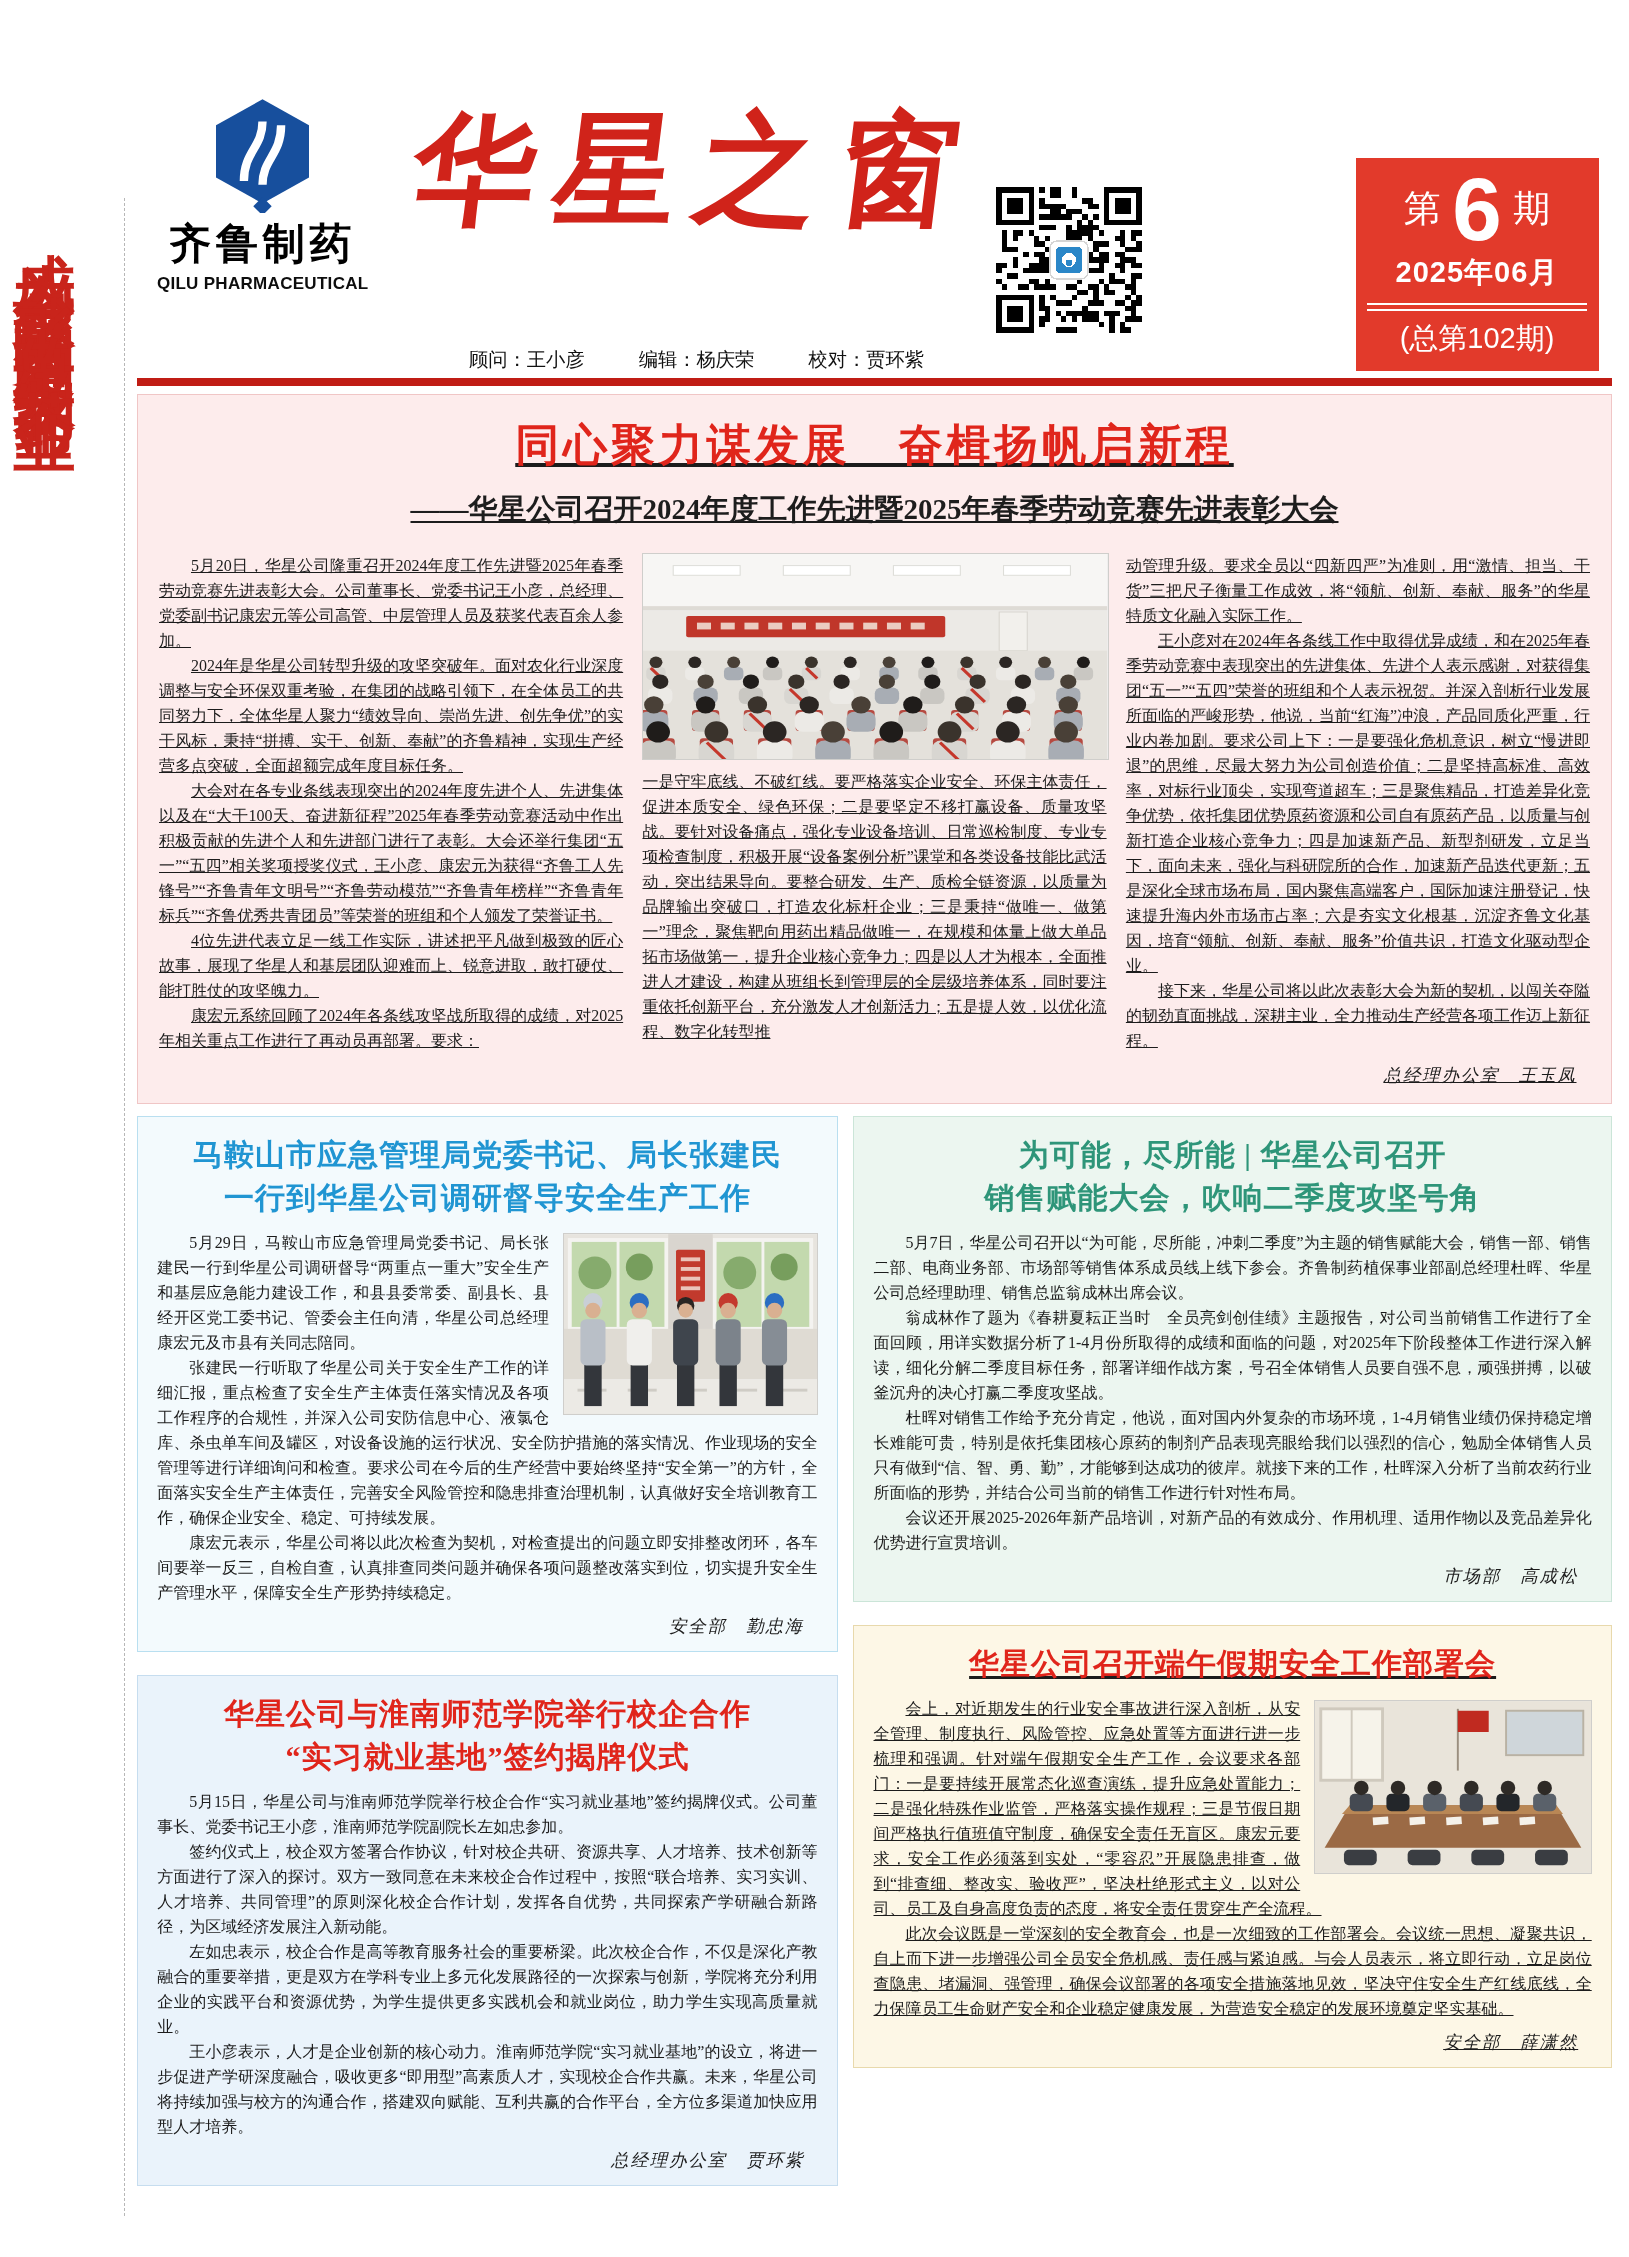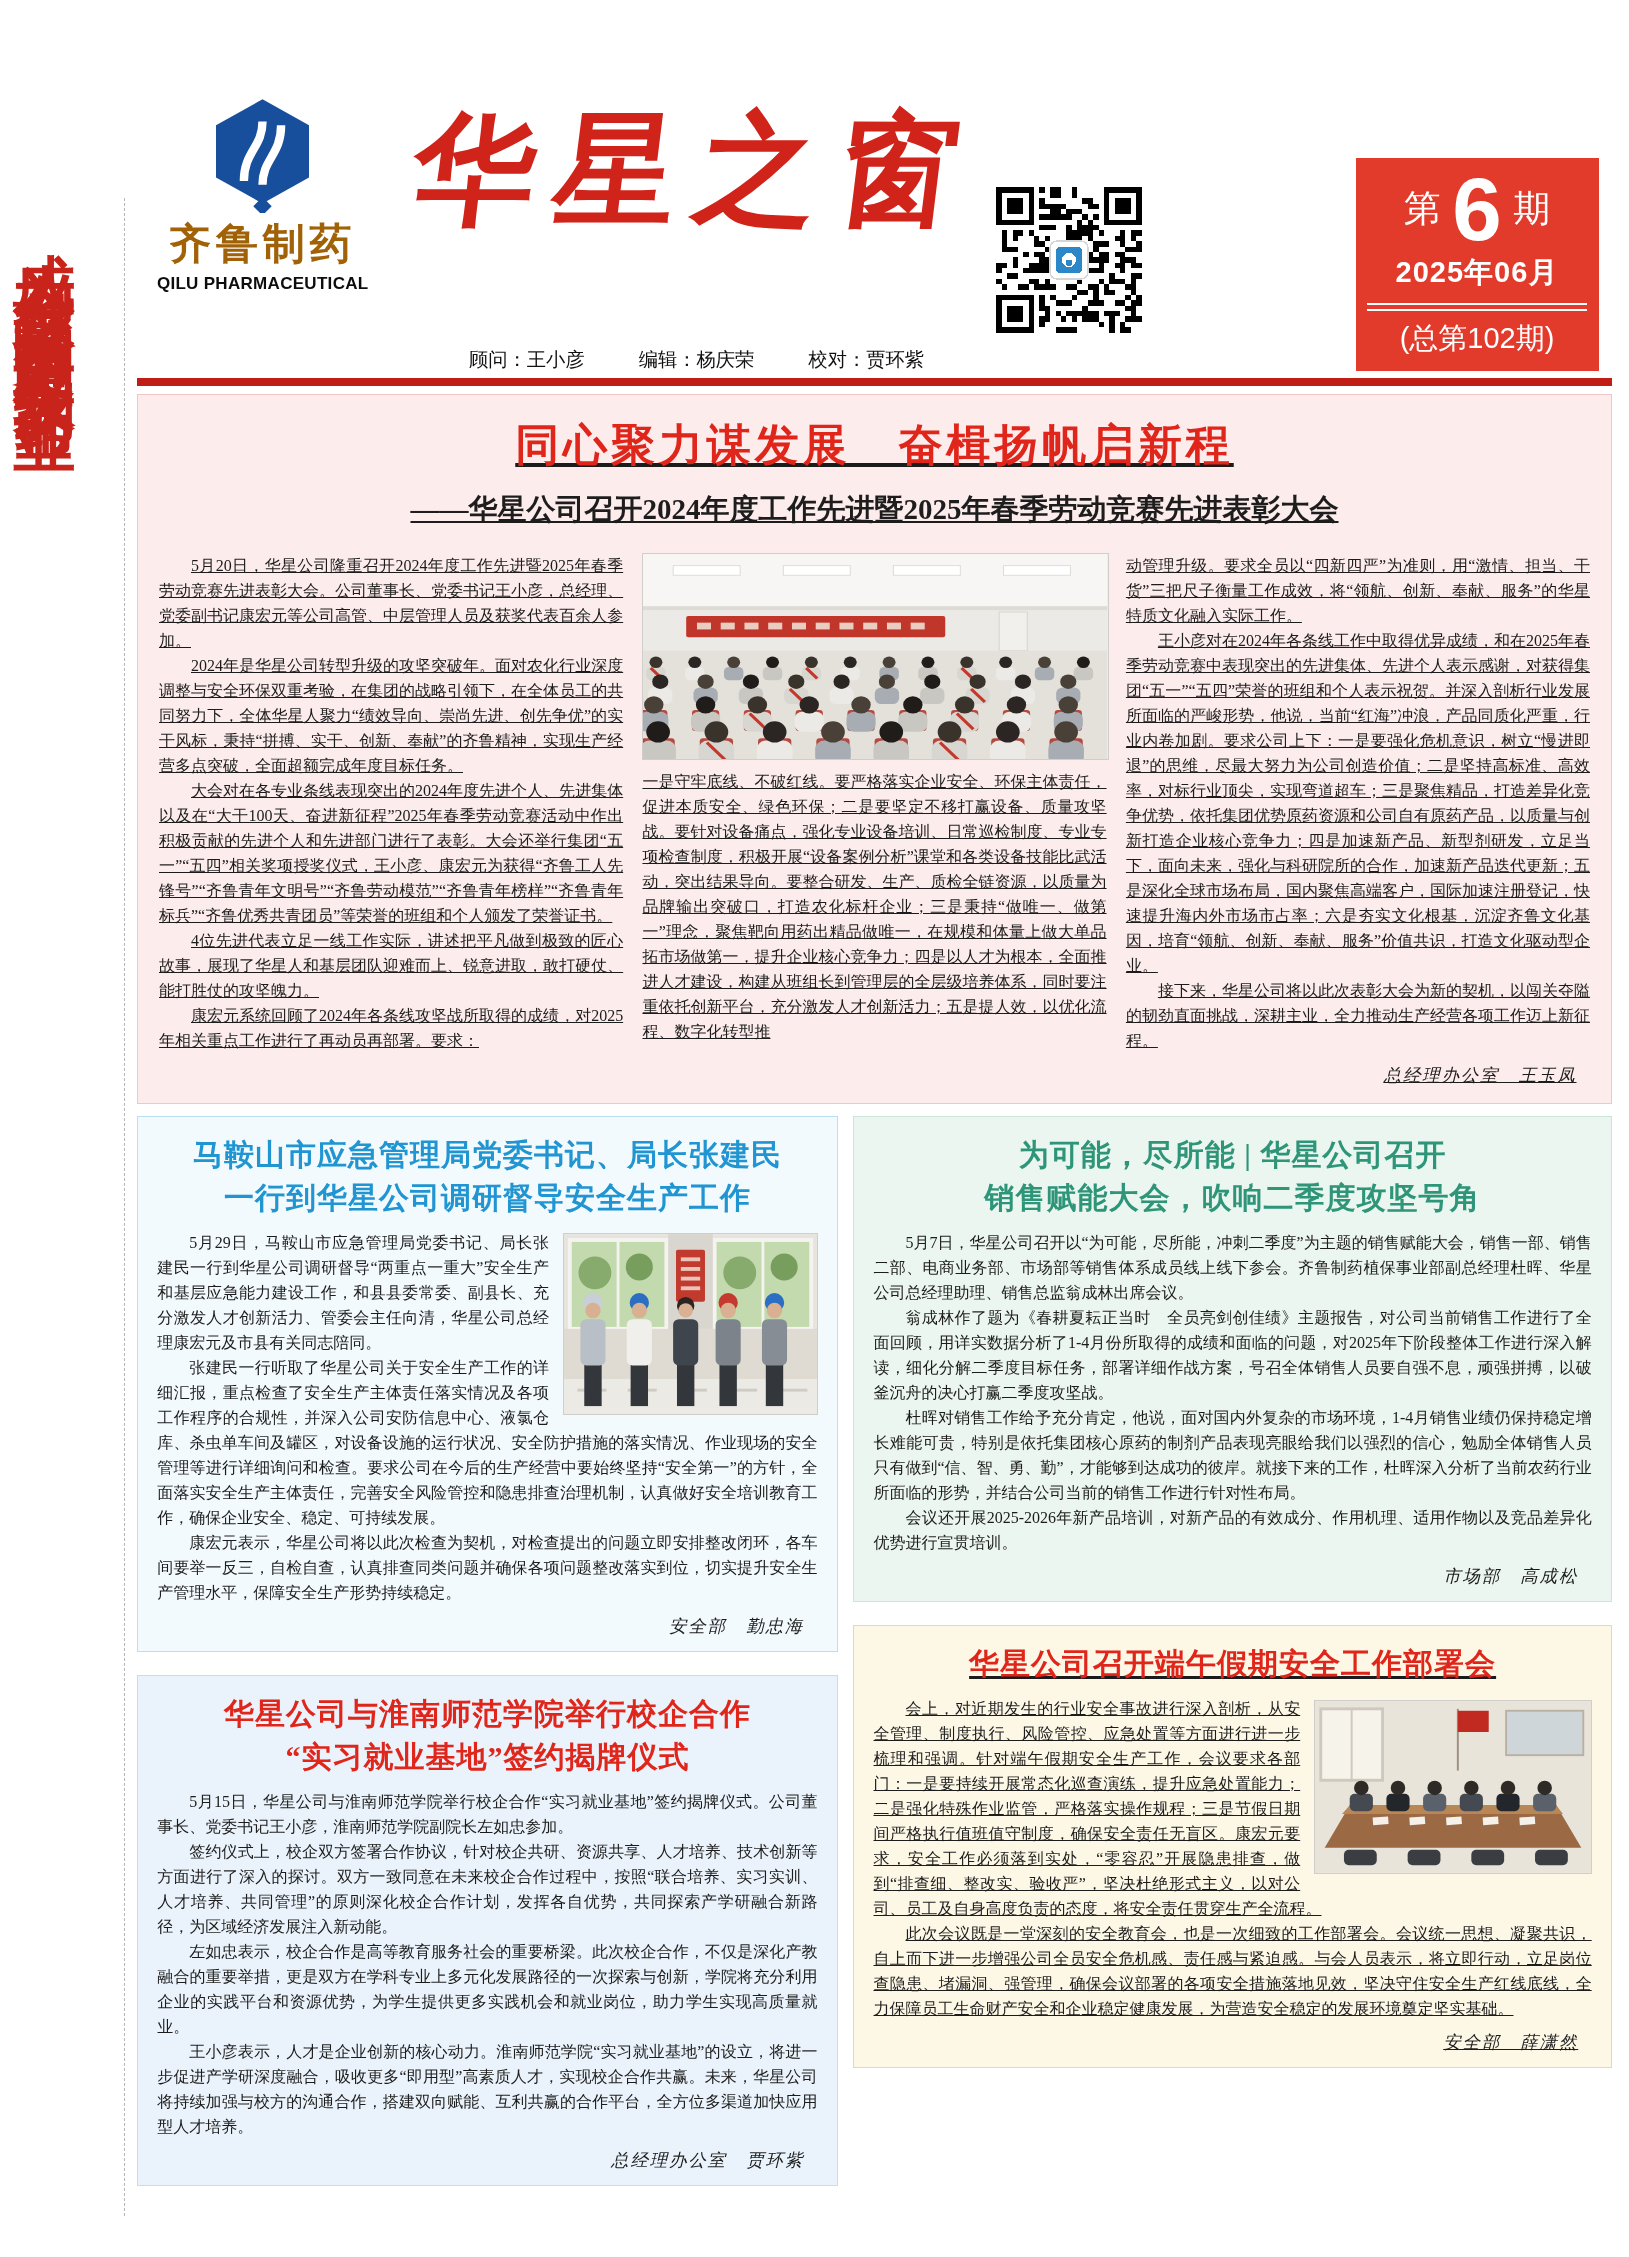--- a/index.html
+++ b/index.html
@@ -11,21 +11,21 @@
           font-size:62px;font-weight:bold;color:#c9241b;letter-spacing:10.6px;line-height:1;
           font-family:"DejaVu Serif","Liberation Serif",serif;}
   .dash-sep{position:absolute;left:124px;top:198px;height:2018px;border-left:1.9px dashed #b7b7b7;}
 
   .content{position:absolute;left:137px;top:85px;width:1475px;}
 
   
   .masthead{position:relative;height:301px;}
   .logo-block{position:absolute;left:9.7px;top:13.5px;width:232px;text-align:center;}
   .logo-mark{display:block;margin:0 auto;}
-  .logo-cn{font-size:42px;font-weight:bold;color:#a16207;letter-spacing:4.8px;
+  .logo-cn{font-size:42px;font-weight:bold;color:#000000;letter-spacing:4.8px;
            font-family:"Liberation Sans",sans-serif;margin-top:3.9px;}
   .logo-en{font-size:17px;font-weight:bold;color:#0d0d0d;letter-spacing:0.3px;
            font-family:"Liberation Sans",sans-serif;margin-top:1.9px;}
   .paper-title{position:absolute;left:241px;top:7.7px;width:637px;text-align:center;
            font-size:122px;line-height:1.25;color:#d0231a;font-weight:bold;
            transform:skewX(-7deg);letter-spacing:19.3px;font-family:"DejaVu Serif",serif;}
   .staff-line{position:absolute;left:241px;top:261px;width:637px;display:flex;justify-content:center;
            gap:54px;font-size:19.3px;color:#111;font-family:"Liberation Sans",sans-serif;}
   .qr-wrap{position:absolute;left:854px;top:97px;width:156px;height:156px;}
   .issue-box{position:absolute;right:13.5px;top:73px;width:243px;background:#e23a2b;color:#fff;
@@ -533,21 +533,21 @@
                 <circle cx="126" cy="79" r="7.5" fill="#d9b091"></circle>
                 <rect x="161" y="132" width="18" height="46" fill="#33363b"></rect>
                 <rect x="157" y="88" width="26" height="48" rx="6" fill="#7c838b"></rect>
                 <circle cx="170" cy="71" r="10" fill="#c43a2e"></circle>
                 <circle cx="170" cy="79" r="8" fill="#d9b091"></circle>
                 <rect x="209" y="132" width="18" height="46" fill="#33363b"></rect>
                 <rect x="205" y="88" width="26" height="48" rx="6" fill="#868d95"></rect>
                 <circle cx="218" cy="71" r="10" fill="#2b6ec2"></circle>
                 <circle cx="218" cy="79" r="8" fill="#d9b091"></circle>
               </svg>
-            <p class="ind">5月29日，马鞍山市应急管理局党委书记、局长张建民一行到华星公司调研督导“两重点一重大”安全生产和基层应急能力建设工作，和县县委常委、副县长、充分激发人才创新活力、管委会主任向清，华星公司总经理康宏元及市县有关同志陪同。</p>
+            <p class="ind">5月29日，马鞍山市应急管理局党委书记、局长张建民一行到华星公司调研督导“两重点一重大”安全生产和基层应急能力建设工作，和县县委常委、副县长、县经开区党工委书记、管委会主任向清，华星公司总经理康宏元及市县有关同志陪同。</p>
             <p class="ind">张建民一行听取了华星公司关于安全生产工作的详细汇报，重点检查了安全生产主体责任落实情况及各项工作程序的合规性，并深入公司安防信息中心、液氯仓库、杀虫单车间及罐区，对设备设施的运行状况、安全防护措施的落实情况、作业现场的安全管理等进行详细询问和检查。要求公司在今后的生产经营中要始终坚持“安全第一”的方针，全面落实安全生产主体责任，完善安全风险管控和隐患排查治理机制，认真做好安全培训教育工作，确保企业安全、稳定、可持续发展。</p>
             <p class="ind">康宏元表示，华星公司将以此次检查为契机，对检查提出的问题立即安排整改闭环，各车间要举一反三，自检自查，认真排查同类问题并确保各项问题整改落实到位，切实提升安全生产管理水平，保障安全生产形势持续稳定。</p>
             <div class="sig">安全部　勤忠海</div>
           </div>
         </section>
 
         <section class="box art art4">
           <h3 class="t-red">华星公司与淮南师范学院举行校企合作</h3>
           <h3 class="t-red">“实习就业基地”签约揭牌仪式</h3>
           <div class="body">

